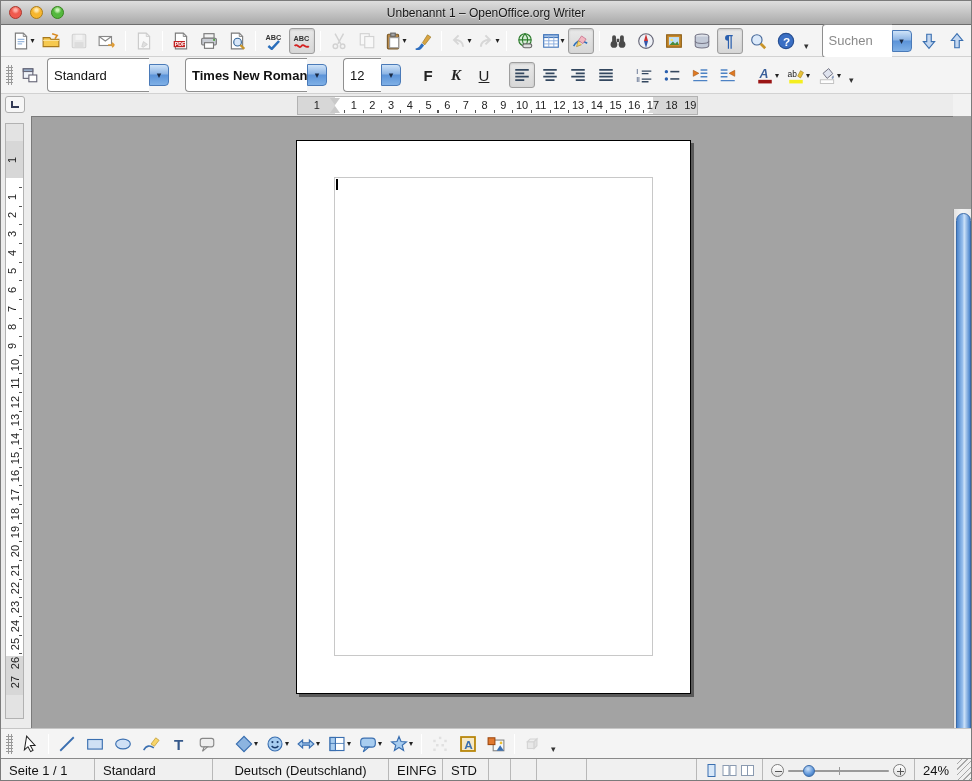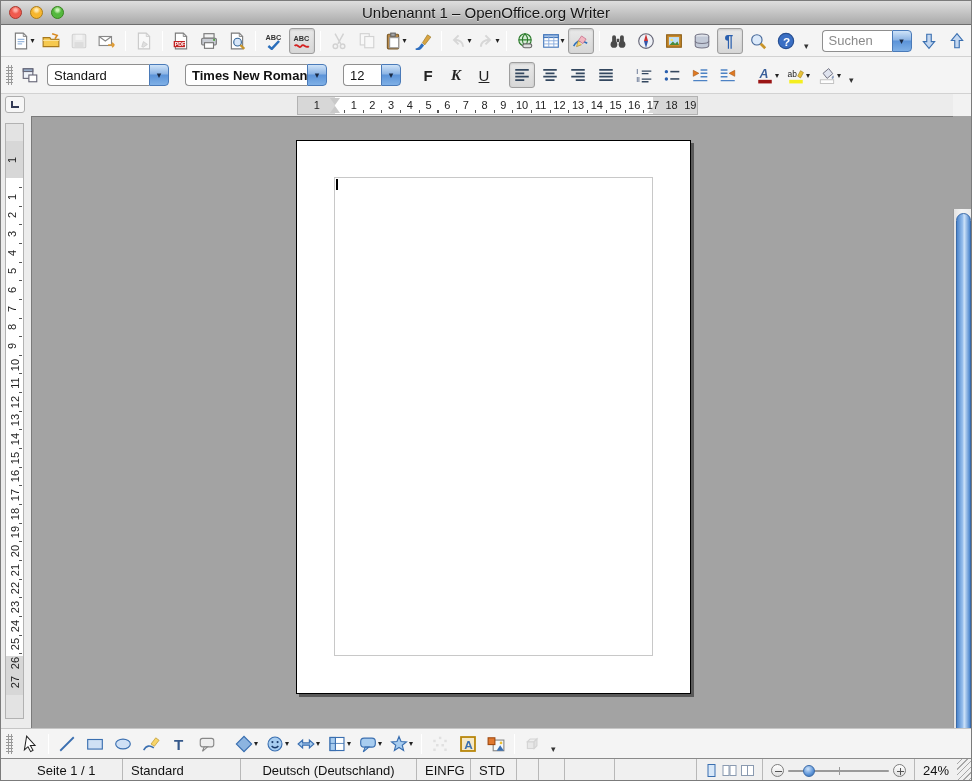--- a/index.html
+++ b/index.html
@@ -9,21 +9,21 @@
 
   
   .titlebar { position:absolute; left:0; top:0; width:100%; height:24px;
     background:linear-gradient(180deg,#dedede 0%,#c7c7c7 45%,#aaaaaa 100%);
     border-bottom:1px solid #6e6e6e; display:flex; align-items:center; }
   .tl-group { position:absolute; left:8px; top:5px; display:flex; gap:8px; }
   .tl { width:13px; height:13px; border-radius:50%; border:1px solid rgba(0,0,0,.35); }
   .tl.red { background:radial-gradient(circle at 50% 28%, #ffb0a8 0 12%, rgba(255,255,255,0) 40%), #ef5a4e; border-color:#a83a31;}
   .tl.yellow { background:radial-gradient(circle at 50% 28%, #ffe9b0 0 12%, rgba(255,255,255,0) 40%), #f6b62f; border-color:#aa7d1c;}
   .tl.green { background:radial-gradient(circle at 50% 28%, #c9f3b5 0 12%, rgba(255,255,255,0) 40%), #54b83e; border-color:#37851f;}
-  .title-text { width:100%; text-align:center; font-size:15px; color:#161616; text-shadow:0 1px 0 rgba(255,255,255,.5); }
+  .title-text { width:100%; text-align:center; font-size:12px; color:#161616; text-shadow:0 1px 0 rgba(255,255,255,.5); }
 
   
   .toolbar { position:absolute; left:0; width:100%; background:#f4f4f4; display:flex; align-items:center; padding:0 2px; }
   #tb-standard { top:24px; height:32px; border-bottom:1px solid #d2d2d2; }
   #tb-format   { top:56px; height:37px; border-bottom:1px solid #d2d2d2; }
   #tb-draw     { top:727px; height:30px; border-top:1px solid #c6c6c6; }
   .tb-handle { width:7px; height:20px; margin:0 3px;
     background-image:radial-gradient(#9a9a9a 1px, transparent 1.2px); background-size:3px 3px; background-position:1px 1px; }
   .tb-sep { width:1px; height:20px; background:#c4c4c4; border-right:1px solid #fff; margin:0 4px; }
   .tb-gap { width:10px; height:1px; }
@@ -36,21 +36,21 @@
   .ic svg text { font-family:"Liberation Sans","DejaVu Sans",sans-serif; }
   .caret { font-size:8px; color:#222; margin-left:1px; align-self:center; }
   .tb-overflow { font-size:9px; color:#333; margin:10px 4px 0 4px; }
   .tb-letter { font-size:15px; color:#222; line-height:1; }
   .tb-letter.b { font-weight:bold; }
   .tb-letter.i { font-style:italic; font-family:"Liberation Serif","DejaVu Serif",serif; font-weight:bold; }
   .tb-letter.u { text-decoration:underline; }
 
   .combo { display:flex; align-items:center; height:24px; margin:0 3px; }
   .combo-field { height:22px; background:#fff; border:1px solid #8f8f8f; border-right:none;
-    border-radius:4px 0 0 4px; padding:4px 6px; display:flex; align-items:center; font-size:13px; overflow:hidden; white-space:nowrap; }
+    border-radius:4px 0 0 4px; padding:16px 6px; display:flex; align-items:center; font-size:13px; overflow:hidden; white-space:nowrap; }
   .combo-field.muted { color:#8a8a8a; }
   .combo-btn { width:20px; height:22px; border:1px solid #4a7ab8; border-radius:0 4px 4px 0;
     background:linear-gradient(180deg,#cfe3f8 0%,#8cb4e4 45%,#5b93d8 50%,#7fb0e6 100%);
     display:flex; align-items:center; justify-content:center; }
   .cb-arrow { font-size:9px; color:#1a2a44; }
 
   
   .ruler-row { position:absolute; left:0; top:93px; width:952px; height:22px; background:#ececec; }
   .corner-btn { position:absolute; left:4px; top:2px; width:20px; height:17px; background:#f6f6f6;
     border:1px solid #adadad; border-radius:3px; }
@@ -98,21 +98,21 @@
   .sb-arrow.up { top:533px; }
   .sb-arrow.down { top:548px; }
   .sb-nav { position:absolute; left:1.5px; width:16px; height:16px; border-radius:50%;
     border:1px solid #8a8a8a; background:linear-gradient(180deg,#ffffff,#d8d8d8); display:flex; align-items:center; justify-content:center; }
   .sb-nav.n1 { top:570px; }
 
   
   .statusbar { position:absolute; left:0; top:757px; width:100%; height:24px; background:#f0f0f0;
     border-top:1px solid #8a8a8a; display:flex; align-items:stretch; font-size:13px; }
   .sb-cell { display:flex; align-items:center; padding:0 8px; border-right:1px solid #b8b8b8; white-space:nowrap; }
-  .sb-cell.c-page { width:94px;margin-left:28px; }
+  .sb-cell.c-page { width:94px; }
   .sb-cell.c-style { width:118px; }
   .sb-cell.c-lang { width:176px; justify-content:center; }
   .sb-cell.c-ins { width:54px; }
   .sb-cell.c-sel { width:46px; }
   .sb-cell.e1 { width:22px; } .sb-cell.e2 { width:26px; } .sb-cell.e3 { width:50px; }
   .sb-cell.spacer { flex:1; border-right:1px solid #b8b8b8; }
   .sb-cell.c-view { width:66px; gap:3px; justify-content:center; }
   .sb-cell.c-zoomslider { width:152px; gap:4px; }
   .sb-cell.c-pct { width:42px; justify-content:flex-end; border-right:none; }
   .view-ic svg { width:15px; height:15px; display:block; }

